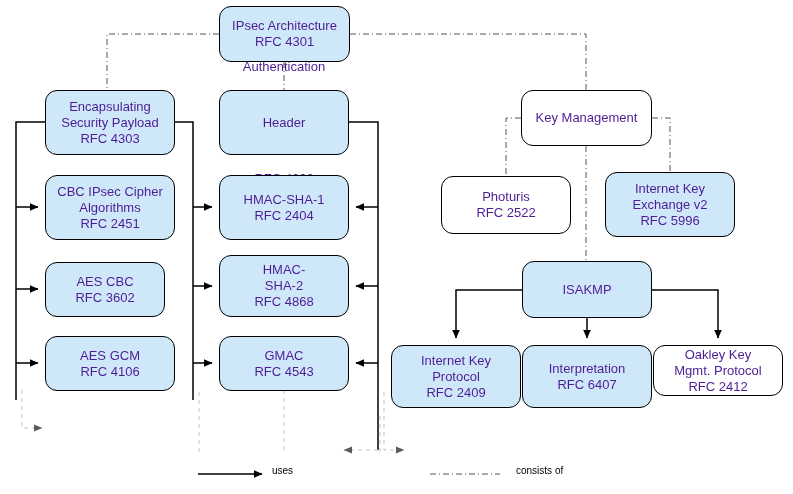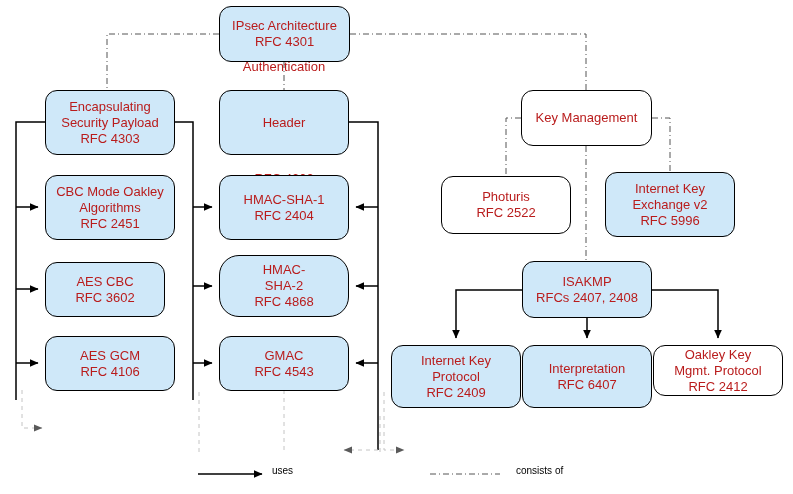--- a/index.html
+++ b/index.html
@@ -11,21 +11,21 @@
     box-sizing:border-box;
     border:1.4px solid #000000;
     border-radius:12px;
     display:flex;
     flex-direction:column;
     align-items:center;
     justify-content:center;
     text-align:center;
     font-size:13px;
     line-height:16px;
-    color:#b91c1c;
+    color:#4c1d95;
     background:#ffffff;
     z-index:3;
   }
   .node.blue{background:#cfe8f9;}
   .node .ln{display:block;white-space:nowrap;}
   .legend-label{
     position:absolute;
     font-size:10px;
     color:#000;
     z-index:3;
@@ -103,42 +103,42 @@
       <div class="node blue" style="left: 219px; top: 6px; width: 131px; height: 56px;">
         <span class="ln">IPsec Architecture</span>
         <span class="ln">RFC 4301</span>
       </div>
       <div class="node blue" style="left: 45px; top: 90px; width: 130px; height: 65px;">
         <span class="ln">Encapsulating</span>
         <span class="ln">Security Payload</span>
         <span class="ln">RFC 4303</span>
       </div>
       <div class="node blue" style="left: 45px; top: 175px; width: 130px; height: 65px;">
-        <span class="ln">CBC Mode Oakley</span>
+        <span class="ln">CBC IPsec Cipher</span>
         <span class="ln">Algorithms</span>
         <span class="ln">RFC 2451</span>
       </div>
       <div class="node blue" style="left: 45px; top: 262px; width: 120px; height: 55px;">
         <span class="ln">AES CBC</span>
         <span class="ln">RFC 3602</span>
       </div>
       <div class="node blue" style="left: 45px; top: 336px; width: 130px; height: 55px;">
         <span class="ln">AES GCM</span>
         <span class="ln">RFC 4106</span>
       </div>
       <div class="node blue" style="left: 219px; top: 90px; width: 130px; height: 65px; gap: 40px;">
         <span class="ln">Authentication</span>
         <span class="ln">Header</span>
         <span class="ln">RFC 4302</span>
       </div>
       <div class="node blue" style="left: 219px; top: 175px; width: 130px; height: 65px;">
         <span class="ln">HMAC-SHA-1</span>
         <span class="ln">RFC 2404</span>
       </div>
-      <div class="node blue" style="left: 219px; top: 255px; width: 130px; height: 62px; border-radius: 20px;">
+      <div class="node blue" style="left: 219px; top: 255px; width: 130px; height: 62px;">
         <span class="ln">HMAC-</span>
         <span class="ln">SHA-2</span>
         <span class="ln">RFC 4868</span>
       </div>
       <div class="node blue" style="left: 219px; top: 336px; width: 130px; height: 55px;">
         <span class="ln">GMAC</span>
         <span class="ln">RFC 4543</span>
       </div>
       <div class="node" style="left: 521px; top: 90px; width: 131px; height: 56px;">
         <span class="ln">Key Management</span>
@@ -147,21 +147,20 @@
         <span class="ln">Photuris</span>
         <span class="ln">RFC 2522</span>
       </div>
       <div class="node blue" style="left: 605px; top: 172px; width: 130px; height: 65px;">
         <span class="ln">Internet Key</span>
         <span class="ln">Exchange v2</span>
         <span class="ln">RFC 5996</span>
       </div>
       <div class="node blue" style="left: 522px; top: 261px; width: 130px; height: 57px;">
         <span class="ln">ISAKMP</span>
-        <span class="ln">RFCs 2407, 2408</span>
       </div>
       <div class="node blue" style="left: 391px; top: 345px; width: 130px; height: 63px;">
         <span class="ln">Internet Key</span>
         <span class="ln">Protocol</span>
         <span class="ln">RFC 2409</span>
       </div>
       <div class="node blue" style="left: 522px; top: 345px; width: 130px; height: 63px;">
         <span class="ln">Interpretation</span>
         <span class="ln">RFC 6407</span>
       </div>

